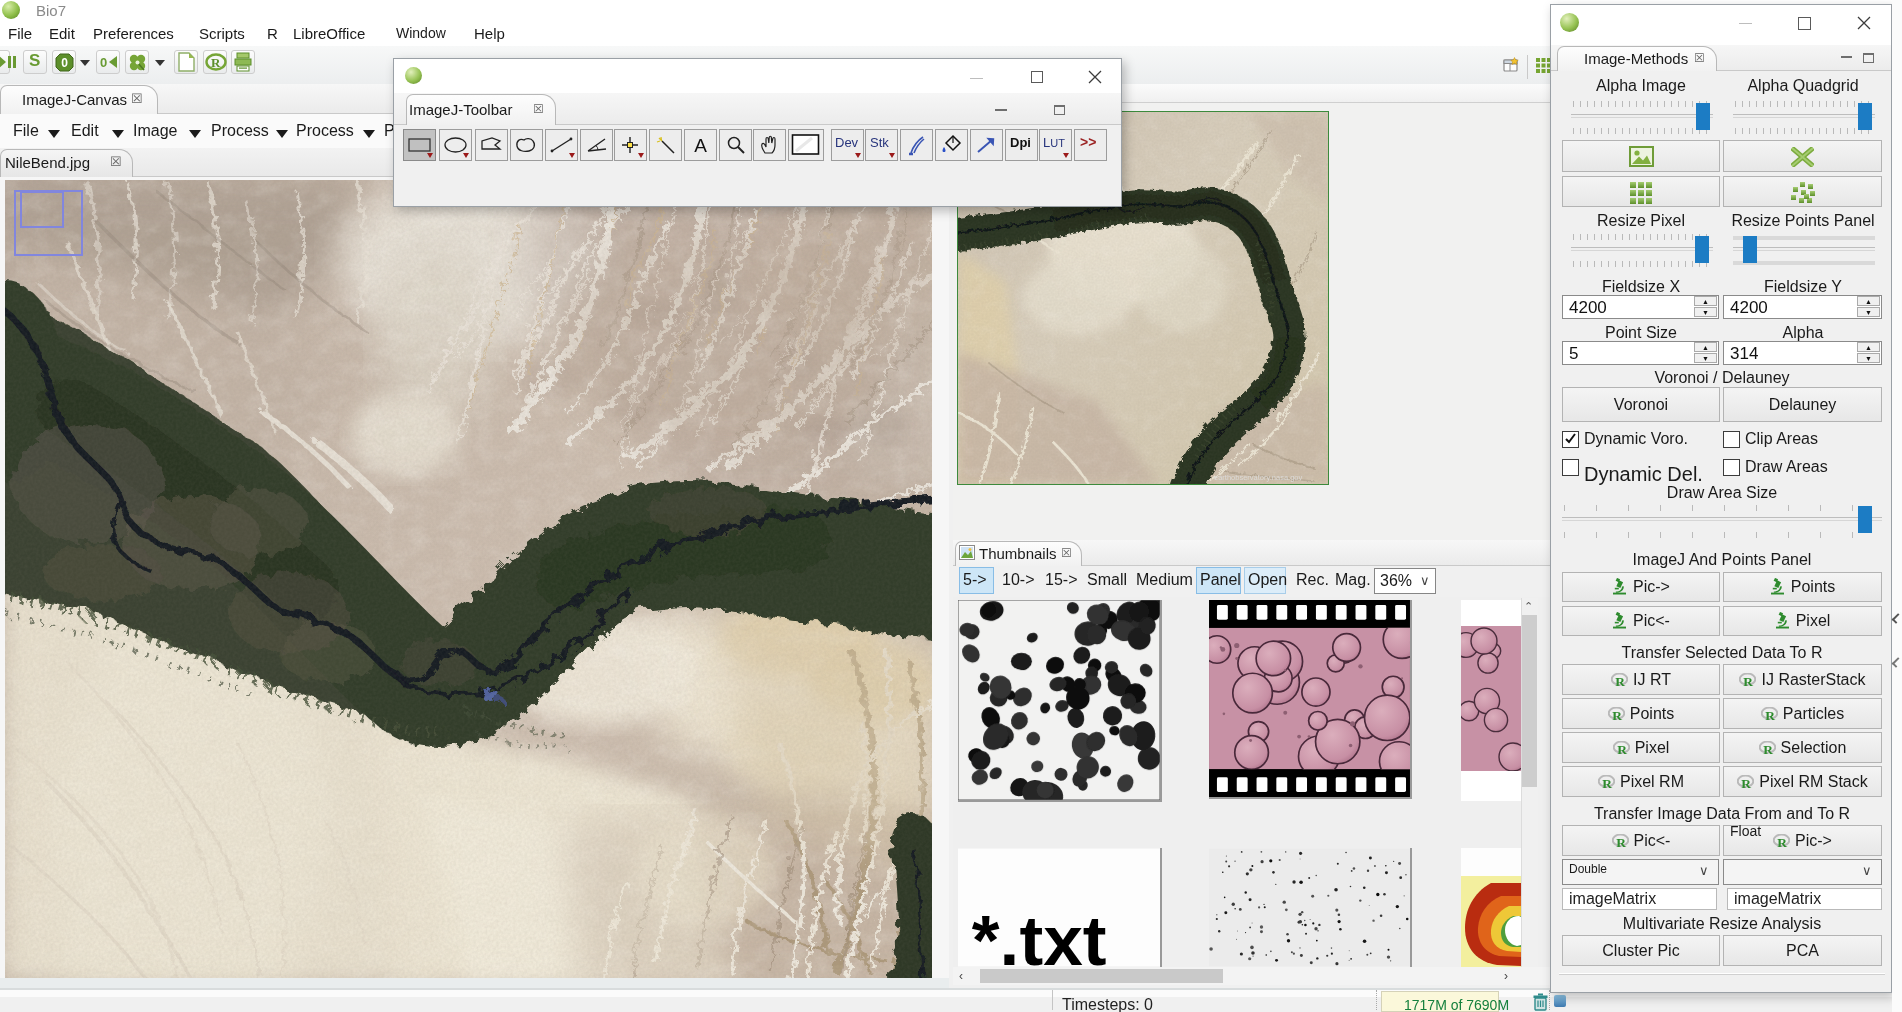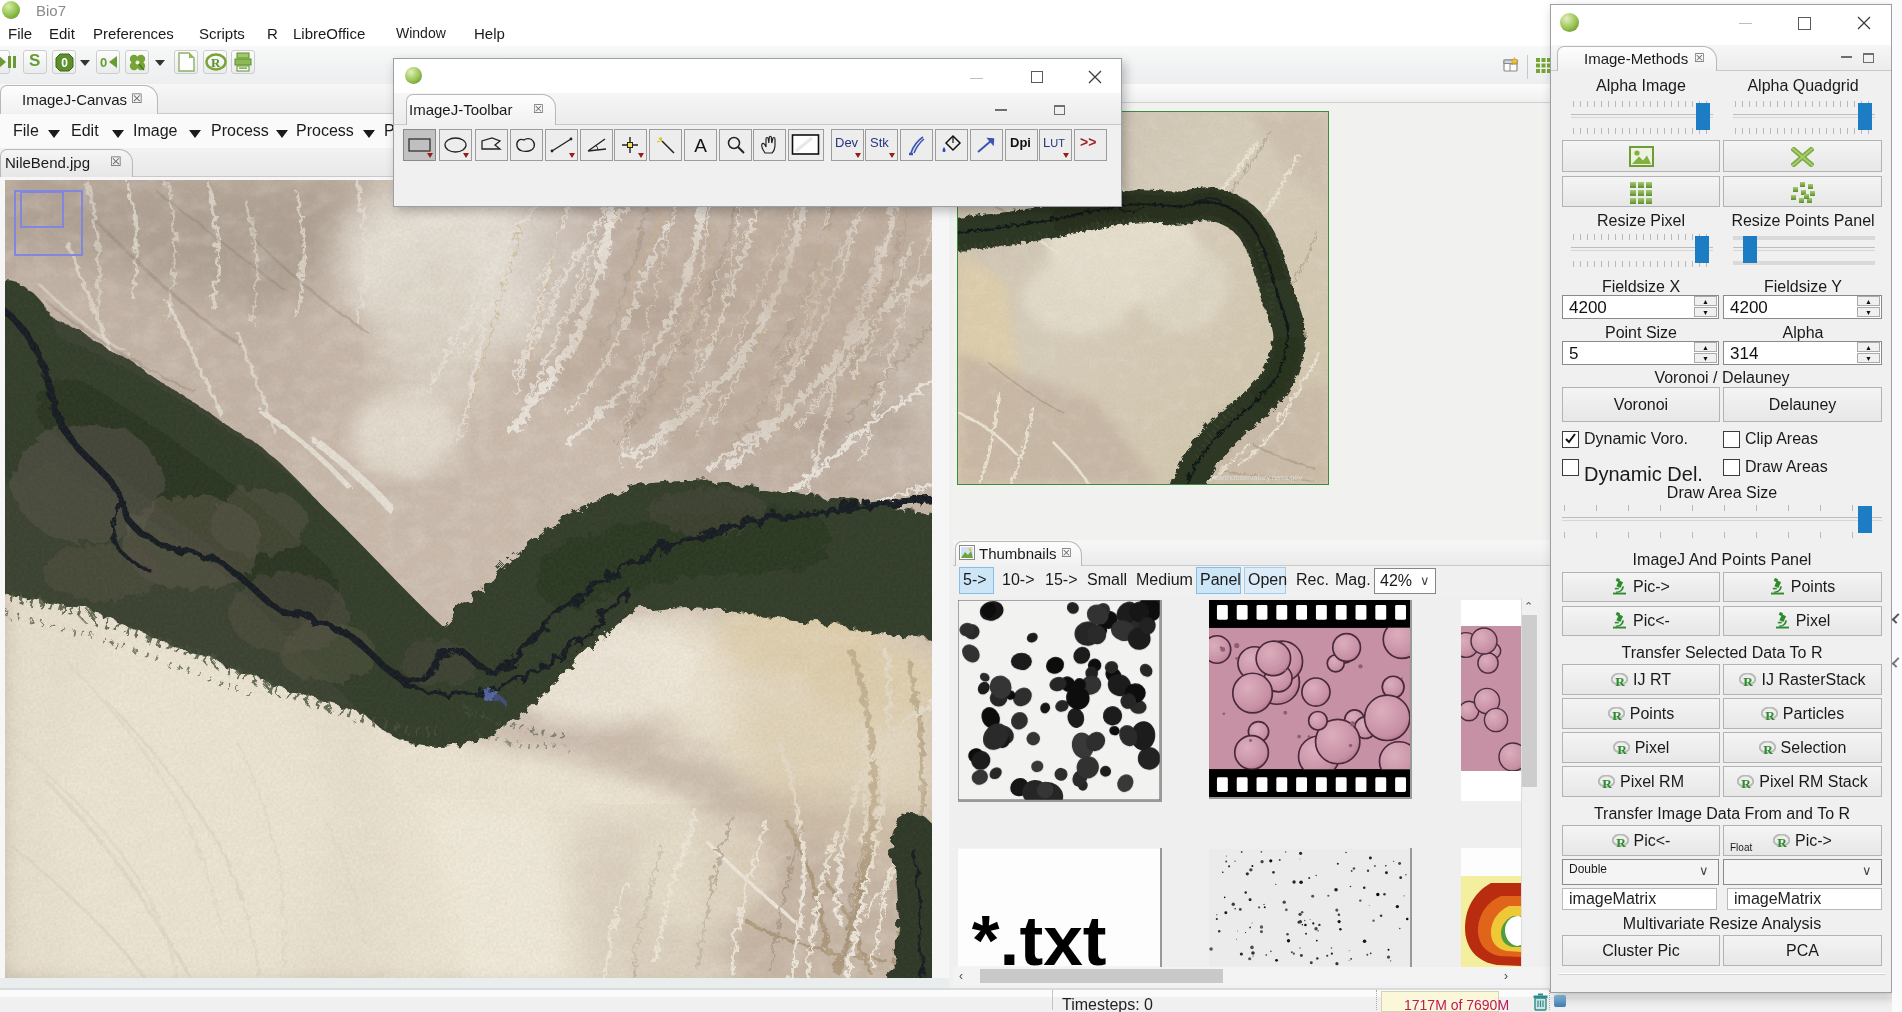--- a/index.html
+++ b/index.html
@@ -507,21 +507,21 @@
 <div class="txt" style="left:1045px;top:571px;font-size:16px">15-&gt;</div>
 <div class="txt" style="left:1087px;top:571px;font-size:16px">Small</div>
 <div class="txt" style="left:1136px;top:571px;font-size:16px">Medium</div>
 <div class="abs" style="left:1196px;top:567px;width:45px;height:27px;background:#cde6f7;border:1px solid #88bde6"></div>
 <div class="txt" style="left:1200px;top:571px;font-size:16px">Panel</div>
 <div class="abs" style="left:1244px;top:567px;width:42px;height:27px;background:#dcedf9;border:1px solid #a8cde9"></div>
 <div class="txt" style="left:1248px;top:571px;font-size:16px">Open</div>
 <div class="txt" style="left:1296px;top:571px;font-size:16px">Rec.</div>
 <div class="txt" style="left:1335px;top:571px;font-size:16px">Mag.</div>
 <div class="abs" style="left:1374px;top:568px;width:62px;height:26px;background:#fff;border:1px solid #868686"></div>
-<div class="txt" style="left:1380px;top:572px;font-size:16px">42%</div>
+<div class="txt" style="left:1380px;top:572px;font-size:16px">36%</div>
 <div class="txt" style="left:1420px;top:573px;font-size:13px;color:#444">∨</div>
 </div>
 <div class="abs" style="left:953px;top:597px;width:597px;height:388px;background:#efefef"></div>
 <div id="thumbs">
 <svg class="abs" style="left:958px;top:600px;border-right:2px solid #999;border-bottom:2px solid #999" width="204" height="202" viewBox="0 0 204 202">
       <defs>
         <filter id="bblur">
           <feGaussianBlur stdDeviation="0.7"></feGaussianBlur>
         </filter>
       </defs>
@@ -851,21 +851,21 @@
 
 <div class="abs" style="left:0;top:978px;width:949px;height:10px;background:#e9edee"></div>
 <div class="abs" style="left:0;top:988px;width:1902px;height:2px;background:#d8dcdd"></div>
 <div class="abs" style="left:0;top:990px;width:1902px;height:7px;background:#fbfbfb"></div>
 <div class="abs" style="left:0;top:997px;width:1902px;height:15px;background:#f0f0f0"></div>
 <div id="statusbar">
 <div class="abs" style="left:1052px;top:990px;width:1px;height:20px;background:#c4c4c4"></div>
 <div class="txt" style="left:1062px;top:996px;font-size:16px;color:#222">Timesteps: 0</div>
 <div class="abs" style="left:1376px;top:990px;width:1px;height:20px;border-left:1px dotted #a9a9a9"></div>
 <div class="abs" style="left:1381px;top:991px;width:118px;height:21px;background:#fbf8da;border:1px solid #d5d2b8"></div>
-<div class="txt" style="left:1404px;top:997px;font-size:14px;color:#be185d">1717M of 7690M</div>
+<div class="txt" style="left:1404px;top:997px;font-size:14px;color:#15803d">1717M of 7690M</div>
 <svg class="abs" style="left:1532px;top:993px" width="17" height="18" viewBox="0 0 17 18">
       <rect x="3" y="5" width="11" height="12" rx="1" fill="#cfe3e3" stroke="#2e8b8b" stroke-width="1.4"></rect>
       <rect x="1.5" y="2.5" width="14" height="2.5" fill="#2e8b8b"></rect>
       <rect x="6" y="0.5" width="5" height="2" fill="#2e8b8b"></rect>
       <path d="M6,7.5 V14 M8.5,7.5 V14 M11,7.5 V14" stroke="#2e8b8b" stroke-width="1.2"></path>
     </svg>
 <div class="abs" style="left:1549px;top:990px;width:1px;height:20px;border-left:1px dotted #a9a9a9"></div>
 <div class="abs" style="left:1554px;top:995px;width:12px;height:12px;background:linear-gradient(#8fc6e8,#3e7ab0);border-radius:2px"></div>
 </div>
 
@@ -1189,21 +1189,21 @@
           <text x="4.2" y="12.5" font-size="13.5" font-weight="bold" fill="#2e8b2e" font-family="Liberation Serif">R</text>
         </svg>Pic&lt;-</div>
       <div class="wbtn" style="left:172px;top:820px;width:159px;height:31px;line-height:29px;font-size:16px;background:linear-gradient(#f4f4f4,#e7e7e7)"><svg width="17" height="14" viewBox="0 0 17 14" style="vertical-align:-2px;margin-right:5px">
           <ellipse cx="8.5" cy="6.2" rx="7.8" ry="5.6" fill="none" stroke="#b9b9b9" stroke-width="2"></ellipse>
           <text x="4.2" y="12.5" font-size="13.5" font-weight="bold" fill="#2e8b2e" font-family="Liberation Serif">R</text>
         </svg>Pic-&gt;</div>
       <div class="abs" style="left:11px;top:854px;width:157px;height:26px;background:#f4f4f4;border:1px solid #8a8a8a"></div>
       <div class="txt" style="left:18px;top:857px;font-size:12px">Double</div>
       <div class="txt" style="left:148px;top:858px;font-size:13px;color:#444">∨</div>
       <div class="abs" style="left:172px;top:854px;width:159px;height:26px;background:#f4f4f4;border:1px solid #8a8a8a"></div>
-      <div class="txt" style="left:179px;top:837px;font-size:10px">Float</div>
+      <div class="txt" style="left:179px;top:818px;font-size:14px">Float</div>
       <div class="txt" style="left:311px;top:858px;font-size:13px;color:#444">∨</div>
       <div class="abs" style="left:11px;top:883px;width:155px;height:22px;background:#fff;border:1px solid #b9b9b9">
         <div class="txt" style="left:6px;top:1px;font-size:16px;color:#222">imageMatrix</div>
       </div>
       <div class="abs" style="left:176px;top:883px;width:155px;height:22px;background:#fff;border:1px solid #b9b9b9">
         <div class="txt" style="left:6px;top:1px;font-size:16px;color:#222">imageMatrix</div>
       </div>
       <div class="lbl" style="left:31px;top:910px;width:280px">Multivariate Resize Analysis</div>
       <div class="wbtn" style="left:11px;top:930px;width:158px;height:31px;line-height:29px;font-size:16px;background:linear-gradient(#f4f4f4,#e7e7e7)">Cluster Pic</div>
       <div class="wbtn" style="left:172px;top:930px;width:159px;height:31px;line-height:29px;font-size:16px;background:linear-gradient(#f4f4f4,#e7e7e7)">PCA</div>

